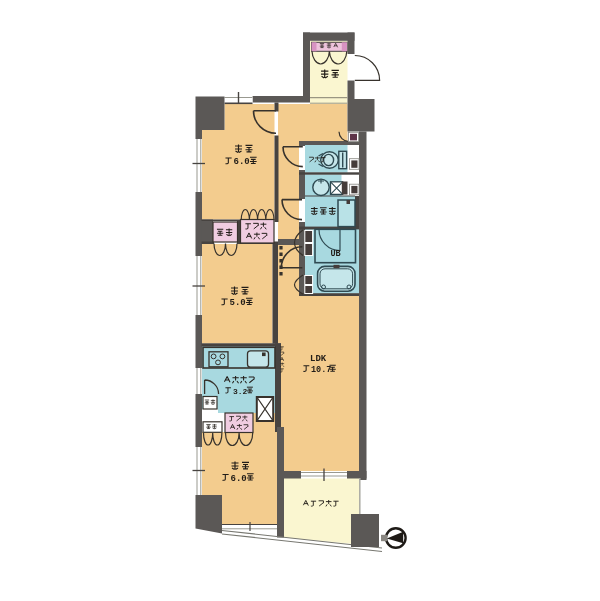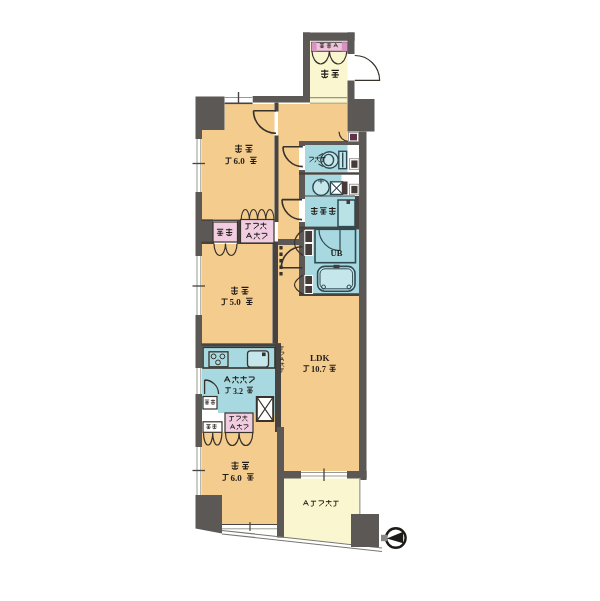--- a/index.html
+++ b/index.html
@@ -1,17 +1,17 @@
 <!DOCTYPE html>
 <html><head>
 <meta charset="utf-8">
 <style>
 html,body{margin:0;padding:0;background:#ffffff;}
 #page{position:relative;width:600px;height:601px;background:#ffffff;overflow:hidden;
-font-family:Liberation Serif, serif;}
+font-family:Liberation Mono, monospace;}
 svg{position:absolute;left:0;top:0;}
 </style>
 </head>
 <body>
 <div id="page">
 <svg width="600" height="601" viewBox="0 0 600 601">
 <defs>
 <g id="kj1">
           <path d="M0.5,1.5h7 M0.5,4.5h7 M4,0v8 M1,6.5l2.5,1.5 M7,6.5l-2.5,1.5" stroke="#221d18" stroke-width="1.15" fill="none"></path>
         </g>

